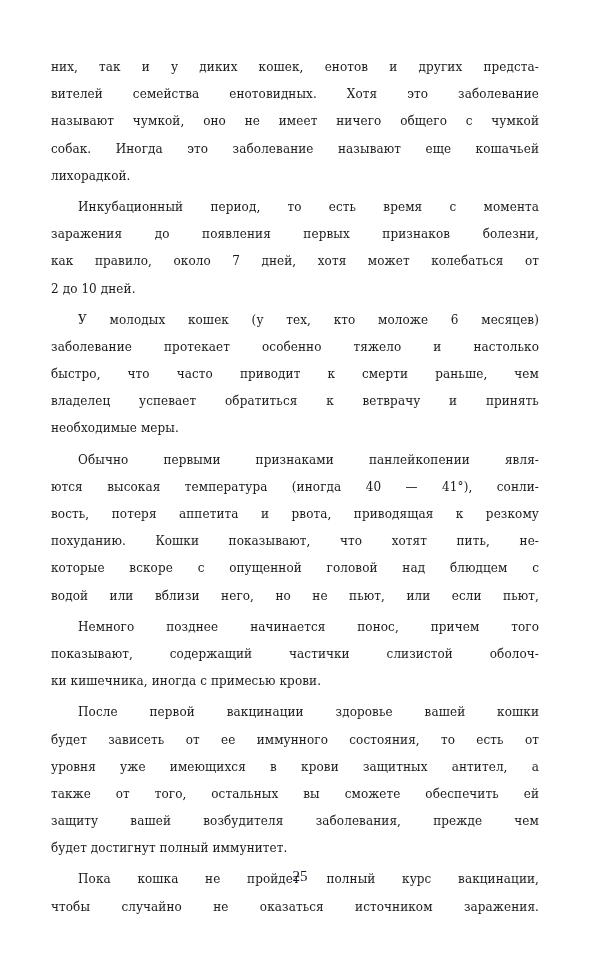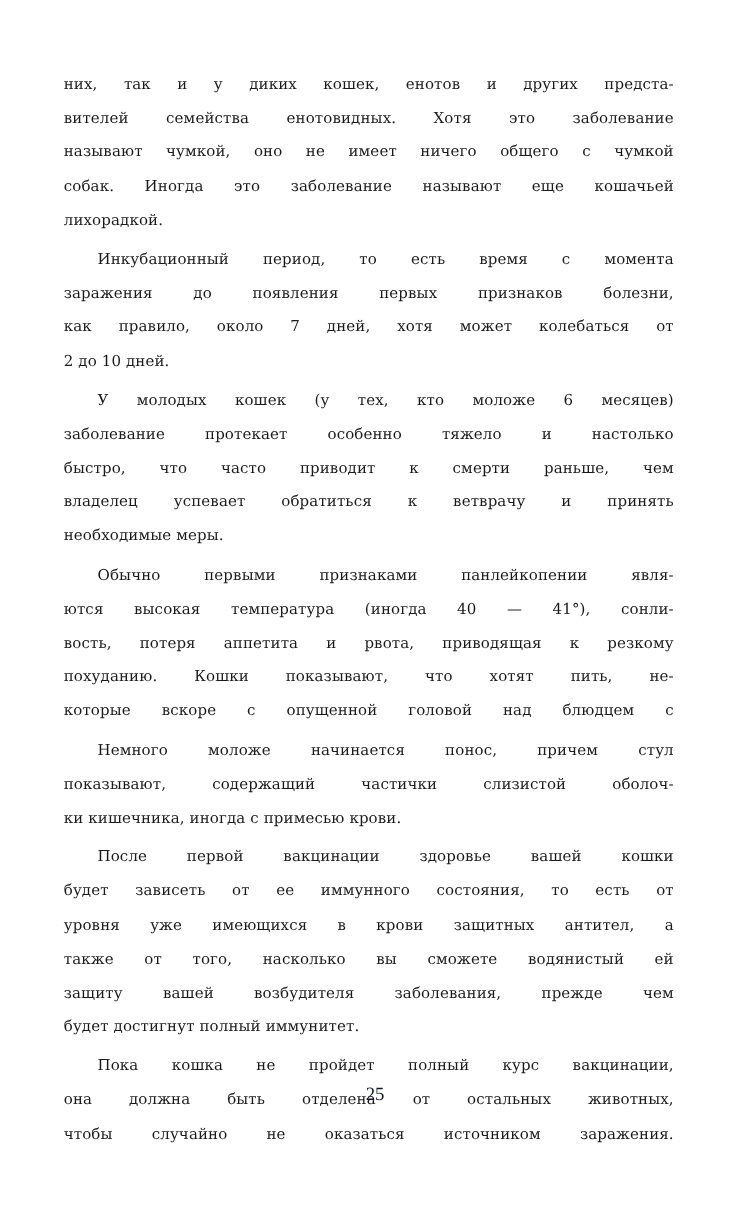--- a/index.html
+++ b/index.html
@@ -81,41 +81,41 @@
     <span class="line last">необходимые меры.</span>
   </div>
   <div class="para-gap"></div>
 
   <div>
     <span class="line indent">Обычно первыми признаками панлейкопении явля-</span>
     <span class="line">ются высокая температура (иногда 40 — 41°), сонли-</span>
     <span class="line">вость, потеря аппетита и рвота, приводящая к резкому</span>
     <span class="line">похуданию. Кошки показывают, что хотят пить, не-</span>
     <span class="line">которые вскоре с опущенной головой над блюдцем с</span>
+    <span class="line">водой или вблизи него, но не пьют, или если пьют,</span>
   </div>
   <div class="para-gap"></div>
 
   <div>
-    <span class="line indent">Немного моложе начинается понос, причем стул</span>
+    <span class="line indent">Немного позднее начинается понос, причем того</span>
     <span class="line">показывают, содержащий частички слизистой оболоч-</span>
     <span class="line last">ки кишечника, иногда с примесью крови.</span>
   </div>
   <div class="para-gap"></div>
 
   <div>
     <span class="line indent">После первой вакцинации здоровье вашей кошки</span>
     <span class="line">будет зависеть от ее иммунного состояния, то есть от</span>
     <span class="line">уровня уже имеющихся в крови защитных антител, а</span>
-    <span class="line">также от того, насколько вы сможете водянистый ей</span>
+    <span class="line">также от того, остальных вы сможете обеспечить ей</span>
     <span class="line">защиту вашей возбудителя заболевания, прежде чем</span>
     <span class="line last">будет достигнут полный иммунитет.</span>
   </div>
   <div class="para-gap"></div>
 
   <div>
     <span class="line indent">Пока кошка не пройдет полный курс вакцинации,</span>
-    <span class="line">она должна быть отделена от остальных животных,</span>
     <span class="line">чтобы случайно не оказаться источником заражения.</span>
   </div>
 
 </div>
 
 <div class="page-number">25</div>
 
 </body></html>

